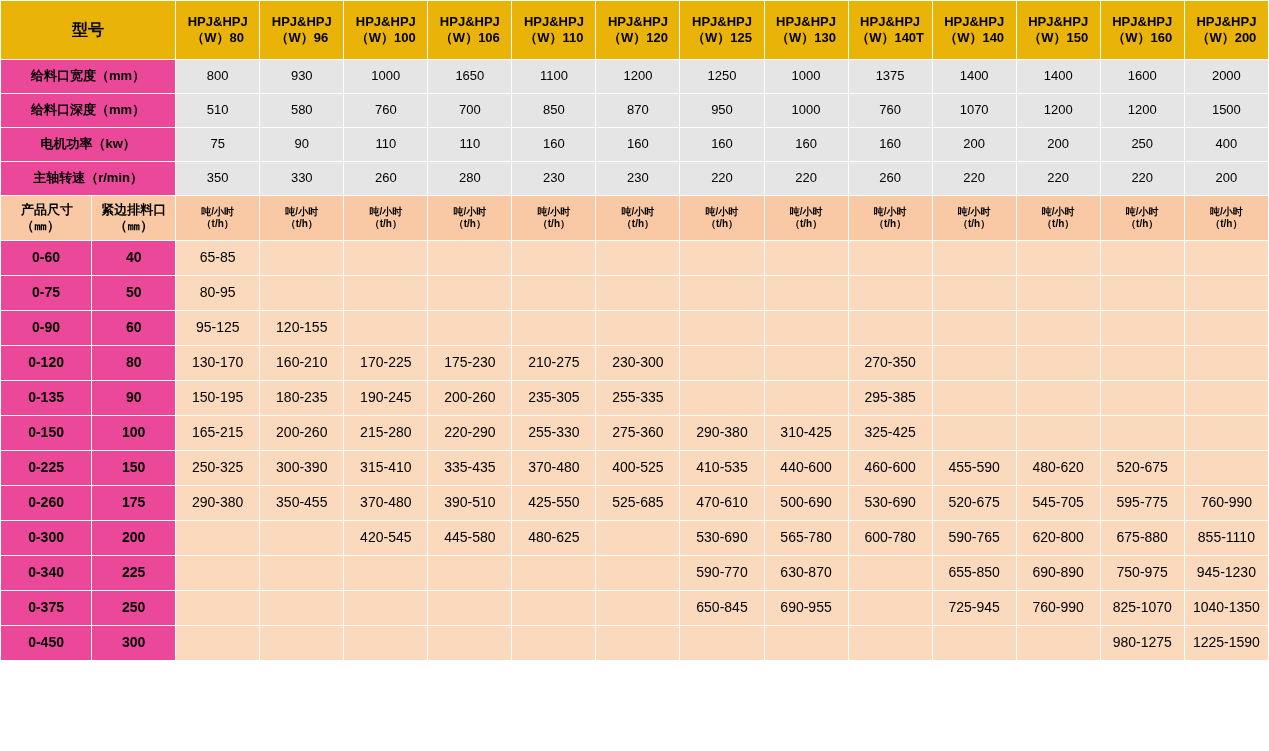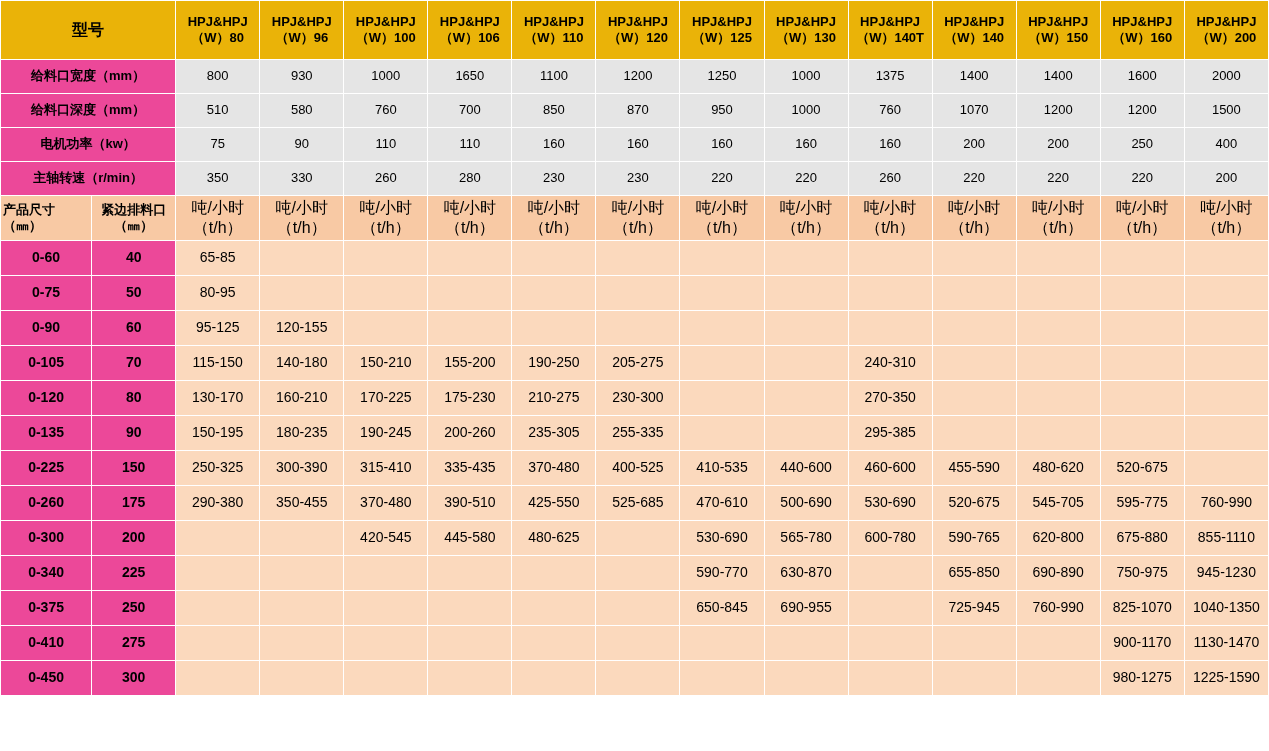--- a/index.html
+++ b/index.html
@@ -49,28 +49,28 @@
   
   td.param-value {
     background: #e5e5e5;
     height: 33px;
     font-size: 14px;
   }
   
   tr.unit-row td {
     background: #f8c9a4;
     height: 44px;
-    font-size: 16px;
-    font-weight: normal;
+    font-size: 10px;
+    font-weight: bold;
   }
   tr.unit-row td.unit-head {
     font-size: 13px;
     font-weight: bold;
     text-align: left;
-    padding-left: 2px;
+    padding-left: 20px;
   }
   tr.unit-row td.unit-head.center {
     text-align: center;
     padding-left: 0;
   }
   
   tr.data-row td {
     height: 34px;
     font-size: 14px;
   }
@@ -305,37 +305,20 @@
       <td class="cap-cell"></td>
       <td class="cap-cell"></td>
       <td class="cap-cell"></td>
       <td class="cap-cell"></td>
       <td class="cap-cell"></td>
       <td class="cap-cell"></td>
       <td class="cap-cell"></td>
       <td class="cap-cell"></td>
     </tr>
 
-    <tr class="data-row">
-      <td class="size-cell">0-105</td>
-      <td class="gap-cell">70</td>
-      <td class="cap-cell">115-150</td>
-      <td class="cap-cell">140-180</td>
-      <td class="cap-cell">150-210</td>
-      <td class="cap-cell">155-200</td>
-      <td class="cap-cell">190-250</td>
-      <td class="cap-cell">205-275</td>
-      <td class="cap-cell"></td>
-      <td class="cap-cell"></td>
-      <td class="cap-cell">240-310</td>
-      <td class="cap-cell"></td>
-      <td class="cap-cell"></td>
-      <td class="cap-cell"></td>
-      <td class="cap-cell"></td>
-    </tr>
 
     <tr class="data-row">
       <td class="size-cell">0-120</td>
       <td class="gap-cell">80</td>
       <td class="cap-cell">130-170</td>
       <td class="cap-cell">160-210</td>
       <td class="cap-cell">170-225</td>
       <td class="cap-cell">175-230</td>
       <td class="cap-cell">210-275</td>
       <td class="cap-cell">230-300</td>
@@ -359,20 +342,37 @@
       <td class="cap-cell">255-335</td>
       <td class="cap-cell"></td>
       <td class="cap-cell"></td>
       <td class="cap-cell">295-385</td>
       <td class="cap-cell"></td>
       <td class="cap-cell"></td>
       <td class="cap-cell"></td>
       <td class="cap-cell"></td>
     </tr>
 
+    <tr class="data-row">
+      <td class="size-cell">0-150</td>
+      <td class="gap-cell">100</td>
+      <td class="cap-cell">165-215</td>
+      <td class="cap-cell">200-260</td>
+      <td class="cap-cell">215-280</td>
+      <td class="cap-cell">220-290</td>
+      <td class="cap-cell">255-330</td>
+      <td class="cap-cell">275-360</td>
+      <td class="cap-cell">290-380</td>
+      <td class="cap-cell">310-425</td>
+      <td class="cap-cell">325-425</td>
+      <td class="cap-cell"></td>
+      <td class="cap-cell"></td>
+      <td class="cap-cell"></td>
+      <td class="cap-cell"></td>
+    </tr>
 
 
     <tr class="data-row">
       <td class="size-cell">0-225</td>
       <td class="gap-cell">150</td>
       <td class="cap-cell">250-325</td>
       <td class="cap-cell">300-390</td>
       <td class="cap-cell">315-410</td>
       <td class="cap-cell">335-435</td>
       <td class="cap-cell">370-480</td>
@@ -451,37 +451,20 @@
       <td class="cap-cell"></td>
       <td class="cap-cell">650-845</td>
       <td class="cap-cell">690-955</td>
       <td class="cap-cell"></td>
       <td class="cap-cell">725-945</td>
       <td class="cap-cell">760-990</td>
       <td class="cap-cell">825-1070</td>
       <td class="cap-cell">1040-1350</td>
     </tr>
 
-    <tr class="data-row">
-      <td class="size-cell">0-410</td>
-      <td class="gap-cell">275</td>
-      <td class="cap-cell"></td>
-      <td class="cap-cell"></td>
-      <td class="cap-cell"></td>
-      <td class="cap-cell"></td>
-      <td class="cap-cell"></td>
-      <td class="cap-cell"></td>
-      <td class="cap-cell"></td>
-      <td class="cap-cell"></td>
-      <td class="cap-cell"></td>
-      <td class="cap-cell"></td>
-      <td class="cap-cell"></td>
-      <td class="cap-cell">900-1170</td>
-      <td class="cap-cell">1130-1470</td>
-    </tr>
 
     <tr class="data-row">
       <td class="size-cell">0-450</td>
       <td class="gap-cell">300</td>
       <td class="cap-cell"></td>
       <td class="cap-cell"></td>
       <td class="cap-cell"></td>
       <td class="cap-cell"></td>
       <td class="cap-cell"></td>
       <td class="cap-cell"></td>

